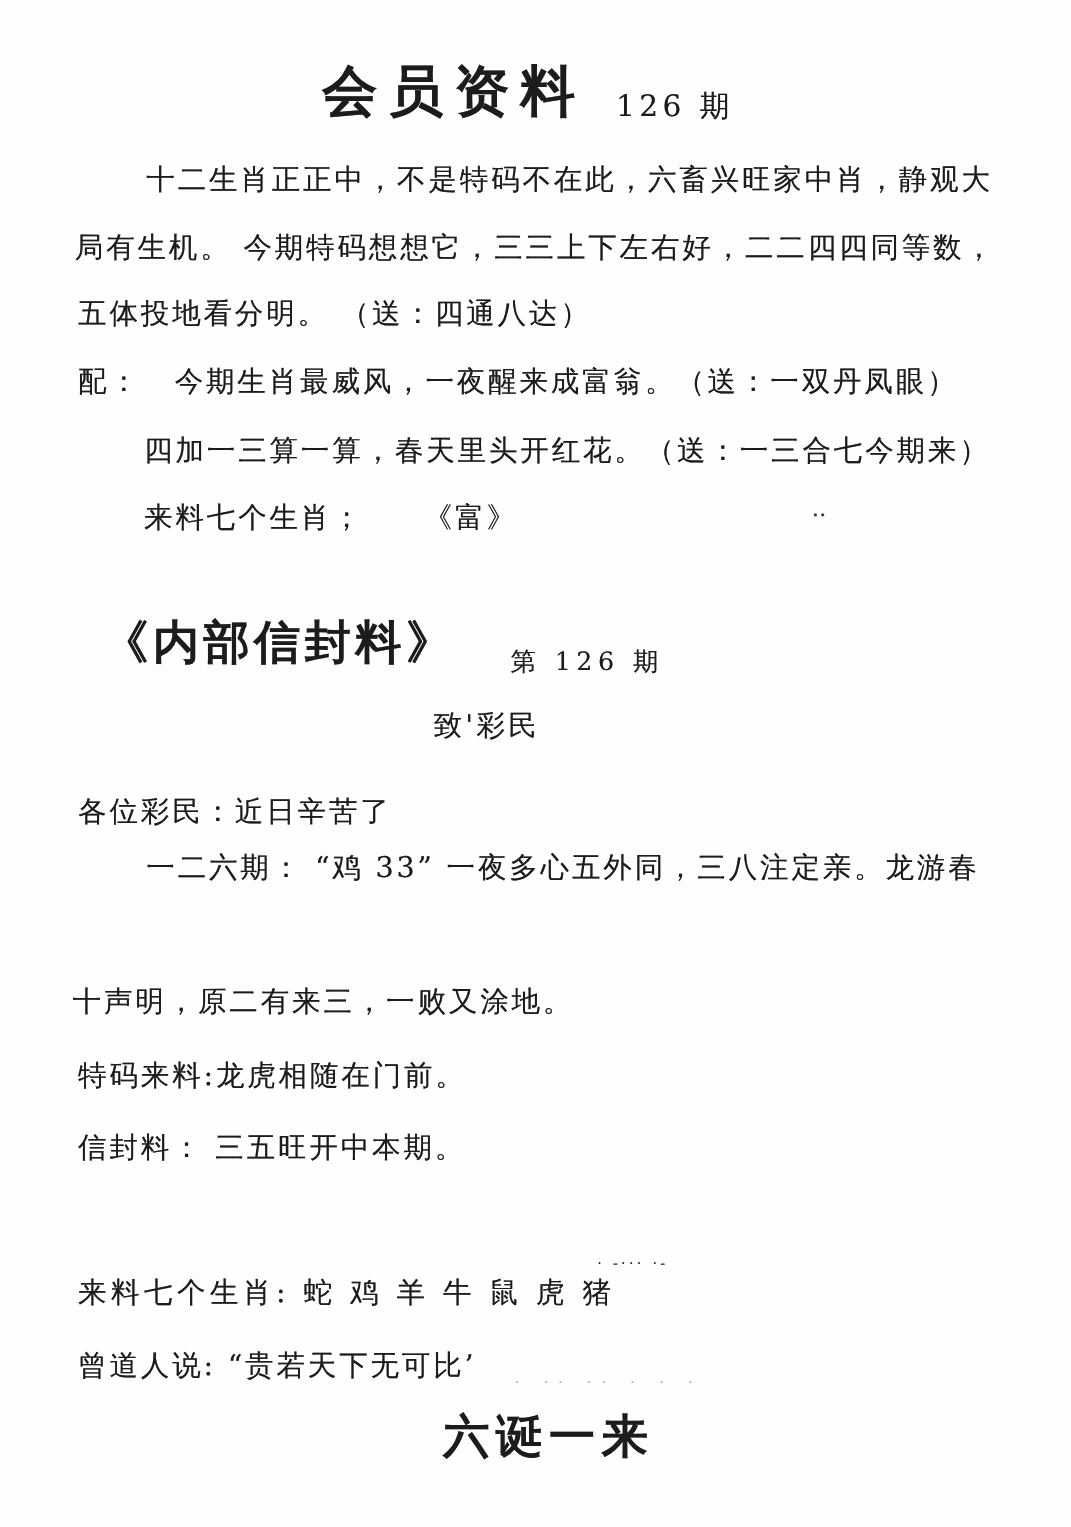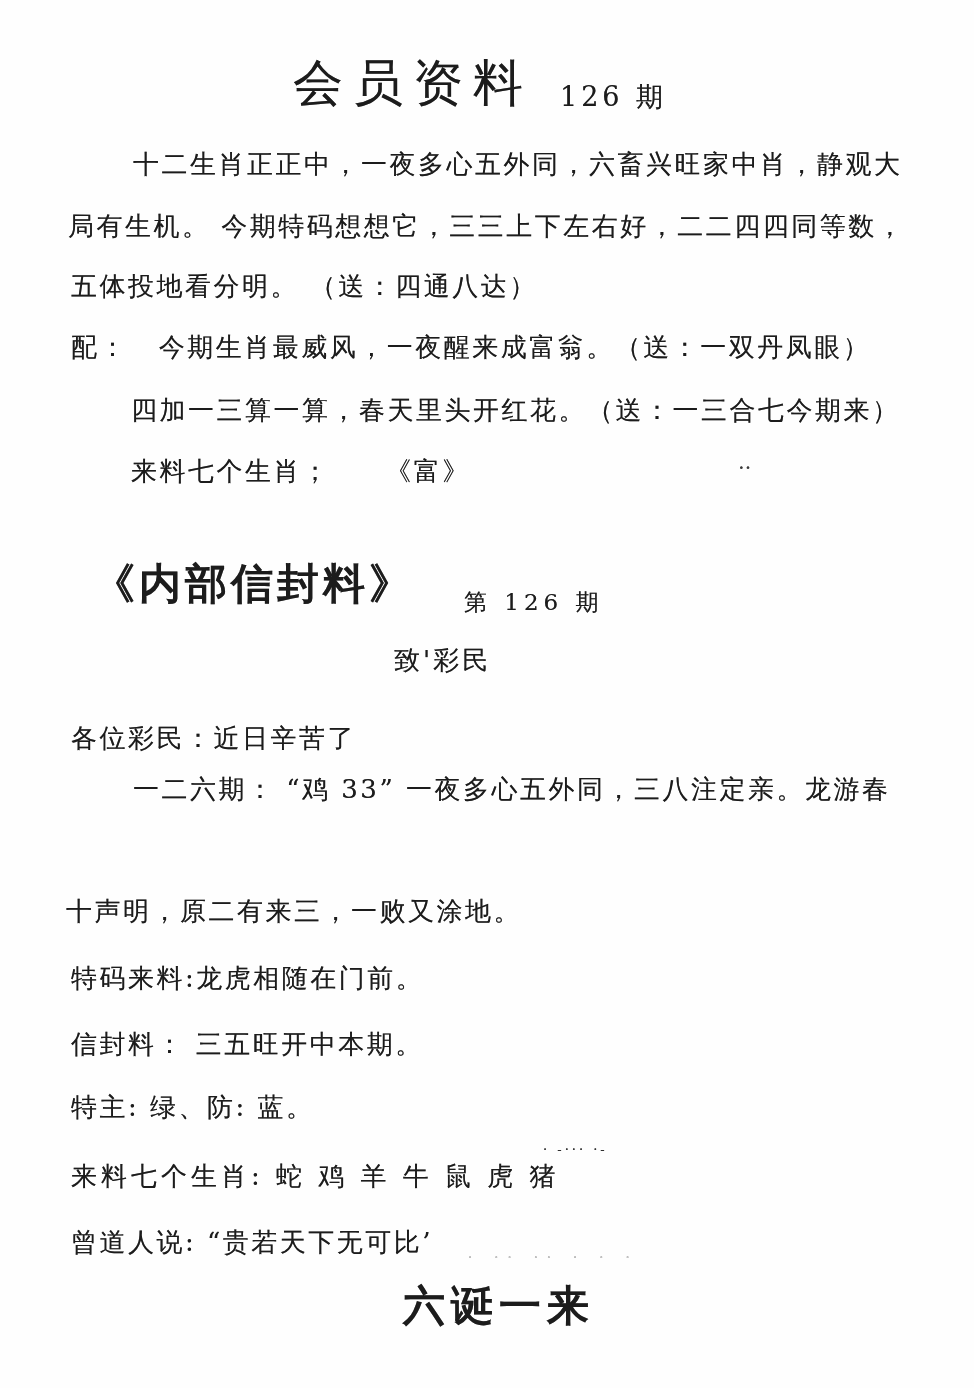--- a/index.html
+++ b/index.html
@@ -21,21 +21,21 @@
     position: absolute;
     white-space: nowrap;
     font-size: 26px;
     letter-spacing: 2.5px;
     line-height: 1.25;
     text-shadow: 0 0 0.5px rgba(20,20,20,0.55);
   }
   
   .title-main {
     top: 52px; left: 293px;
-    font-size: 50px; font-weight: 400; letter-spacing: 10px;
+    font-size: 50px; font-weight: 700; letter-spacing: 10px;
   }
   .title-issue {
     top: 80px; left: 560px;
     font-size: 27px; letter-spacing: 4px; font-weight: 400;
   }
   .v1 { top: 148px; left: 133px; }
   .v2 { top: 210px; left: 68px;  }
   .v3 { top: 270px; left: 71px; text-align: center;  }
   .pei-row { top: 331px; left: 71px; }
   .pei-row .pei-content { margin-left: 20px; }
@@ -70,21 +70,21 @@
   }
 </style>
 </head>
 <body>
 
 <div class="page">
 
   <div class="ln title-main">会员资料</div>
   <div class="ln title-issue">126 期</div>
 
-  <div class="ln v1">十二生肖正正中，一夜多心五外同，六畜兴旺家中肖，静观大</div>
+  <div class="ln v1">十二生肖正正中，不是特码不在此，六畜兴旺家中肖，静观大</div>
   <div class="ln v2">局有生机。 今期特码想想它，三三上下左右好，二二四四同等数，</div>
   <div class="ln v3">五体投地看分明。 （送：四通八达）</div>
 
   <div class="ln pei-row">
     <span class="pei-label">配：</span>
     <span class="pei-content">今期生肖最威风，一夜醒来成富翁。（送：一双丹凤眼）</span>
   </div>
   <div class="ln pei2">四加一三算一算，春天里头开红花。（送：一三合七今期来）</div>
 
   <div class="ln ds-row">
@@ -97,21 +97,20 @@
   <div class="ln env-issue">第 126 期</div>
 
   <div class="ln salute">致'彩民</div>
   <div class="ln greeting">各位彩民：近日辛苦了</div>
 
   <div class="ln p1">一二六期：  “鸡 33” 一夜多心五外同，三八注定亲。龙游春</div>
   <div class="ln p3">十声明，原二有来三，一败又涂地。</div>
 
   <div class="ln tema">特码来料:龙虎相随在门前。</div>
   <div class="ln xinfeng">信封料：  三五旺开中本期。</div>
-  <div class="ln tezhu">特主:  绿、防:  蓝。</div>
 
   <div class="ln zodiac-dots">· ‐··· ·‐</div>
   <div class="ln zodiac">来料七个生肖:  蛇  鸡  羊  牛  鼠  虎  猪</div>
 
   <div class="ln quote">曾道人说: “贵若天下无可比’</div>
 
   <div class="ln footer-dots">· ·· ·· · · ·</div>
   <div class="ln footer-line">六诞一来</div>
 
 </div>

